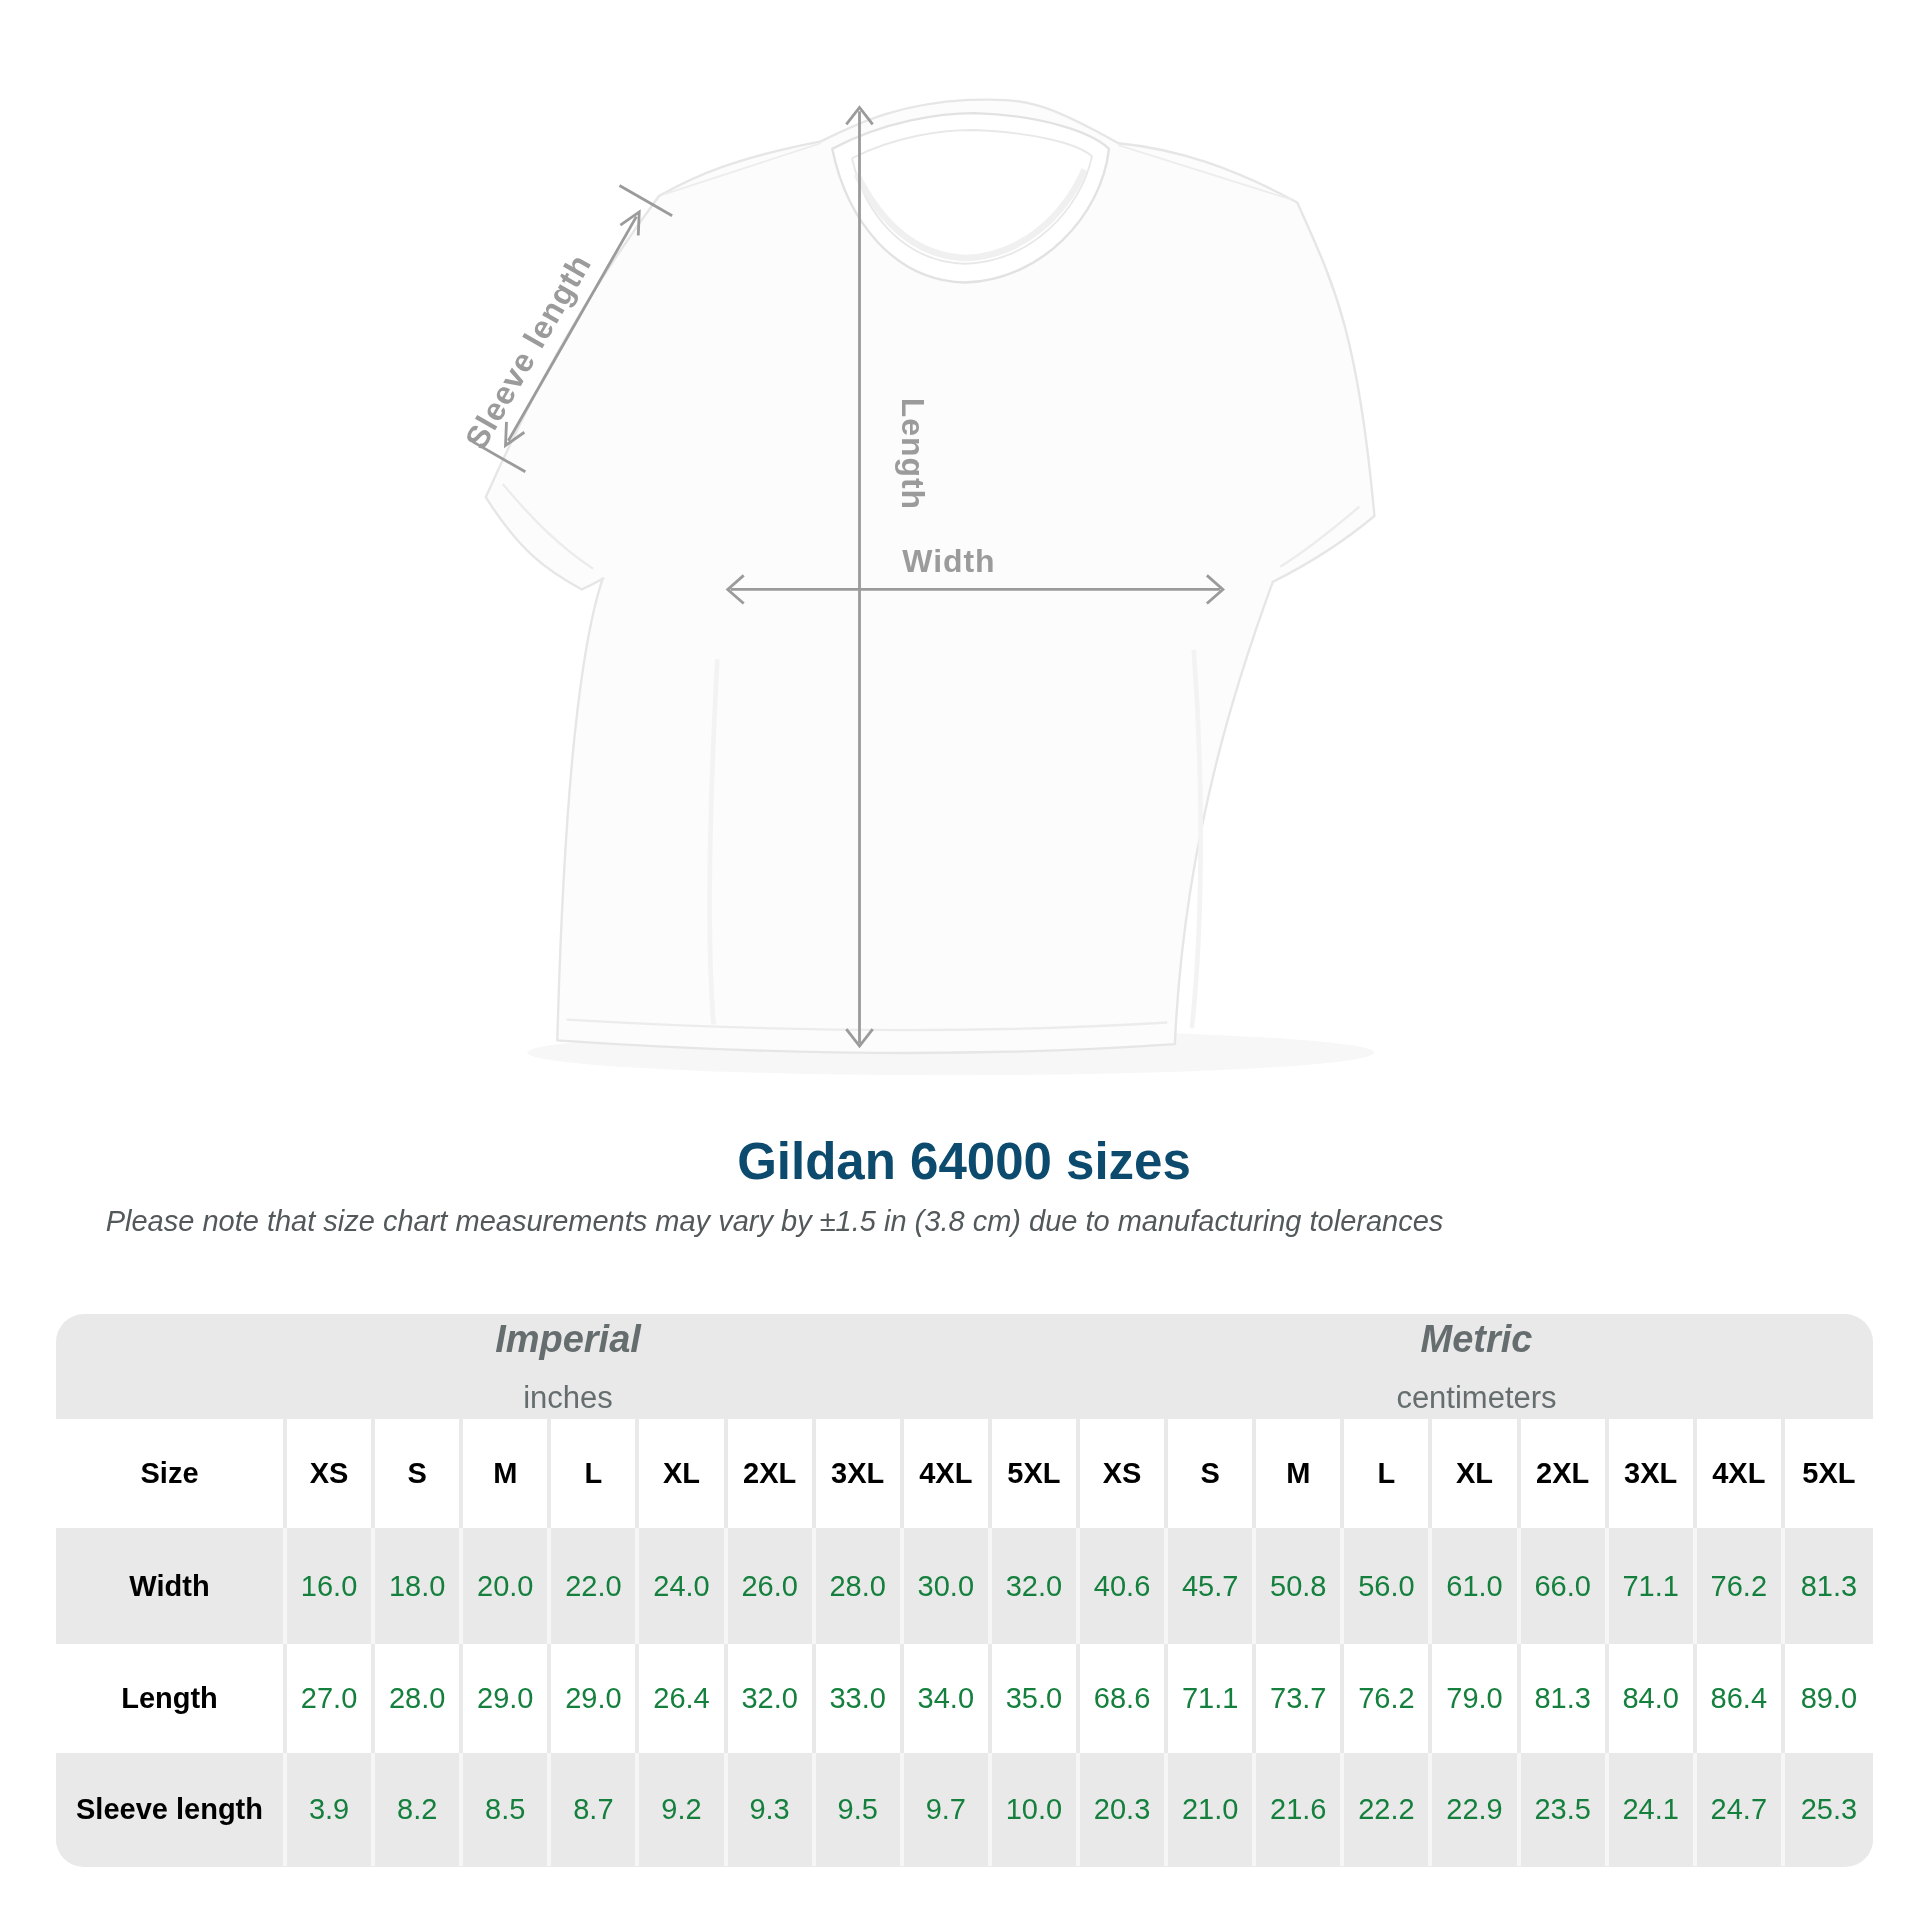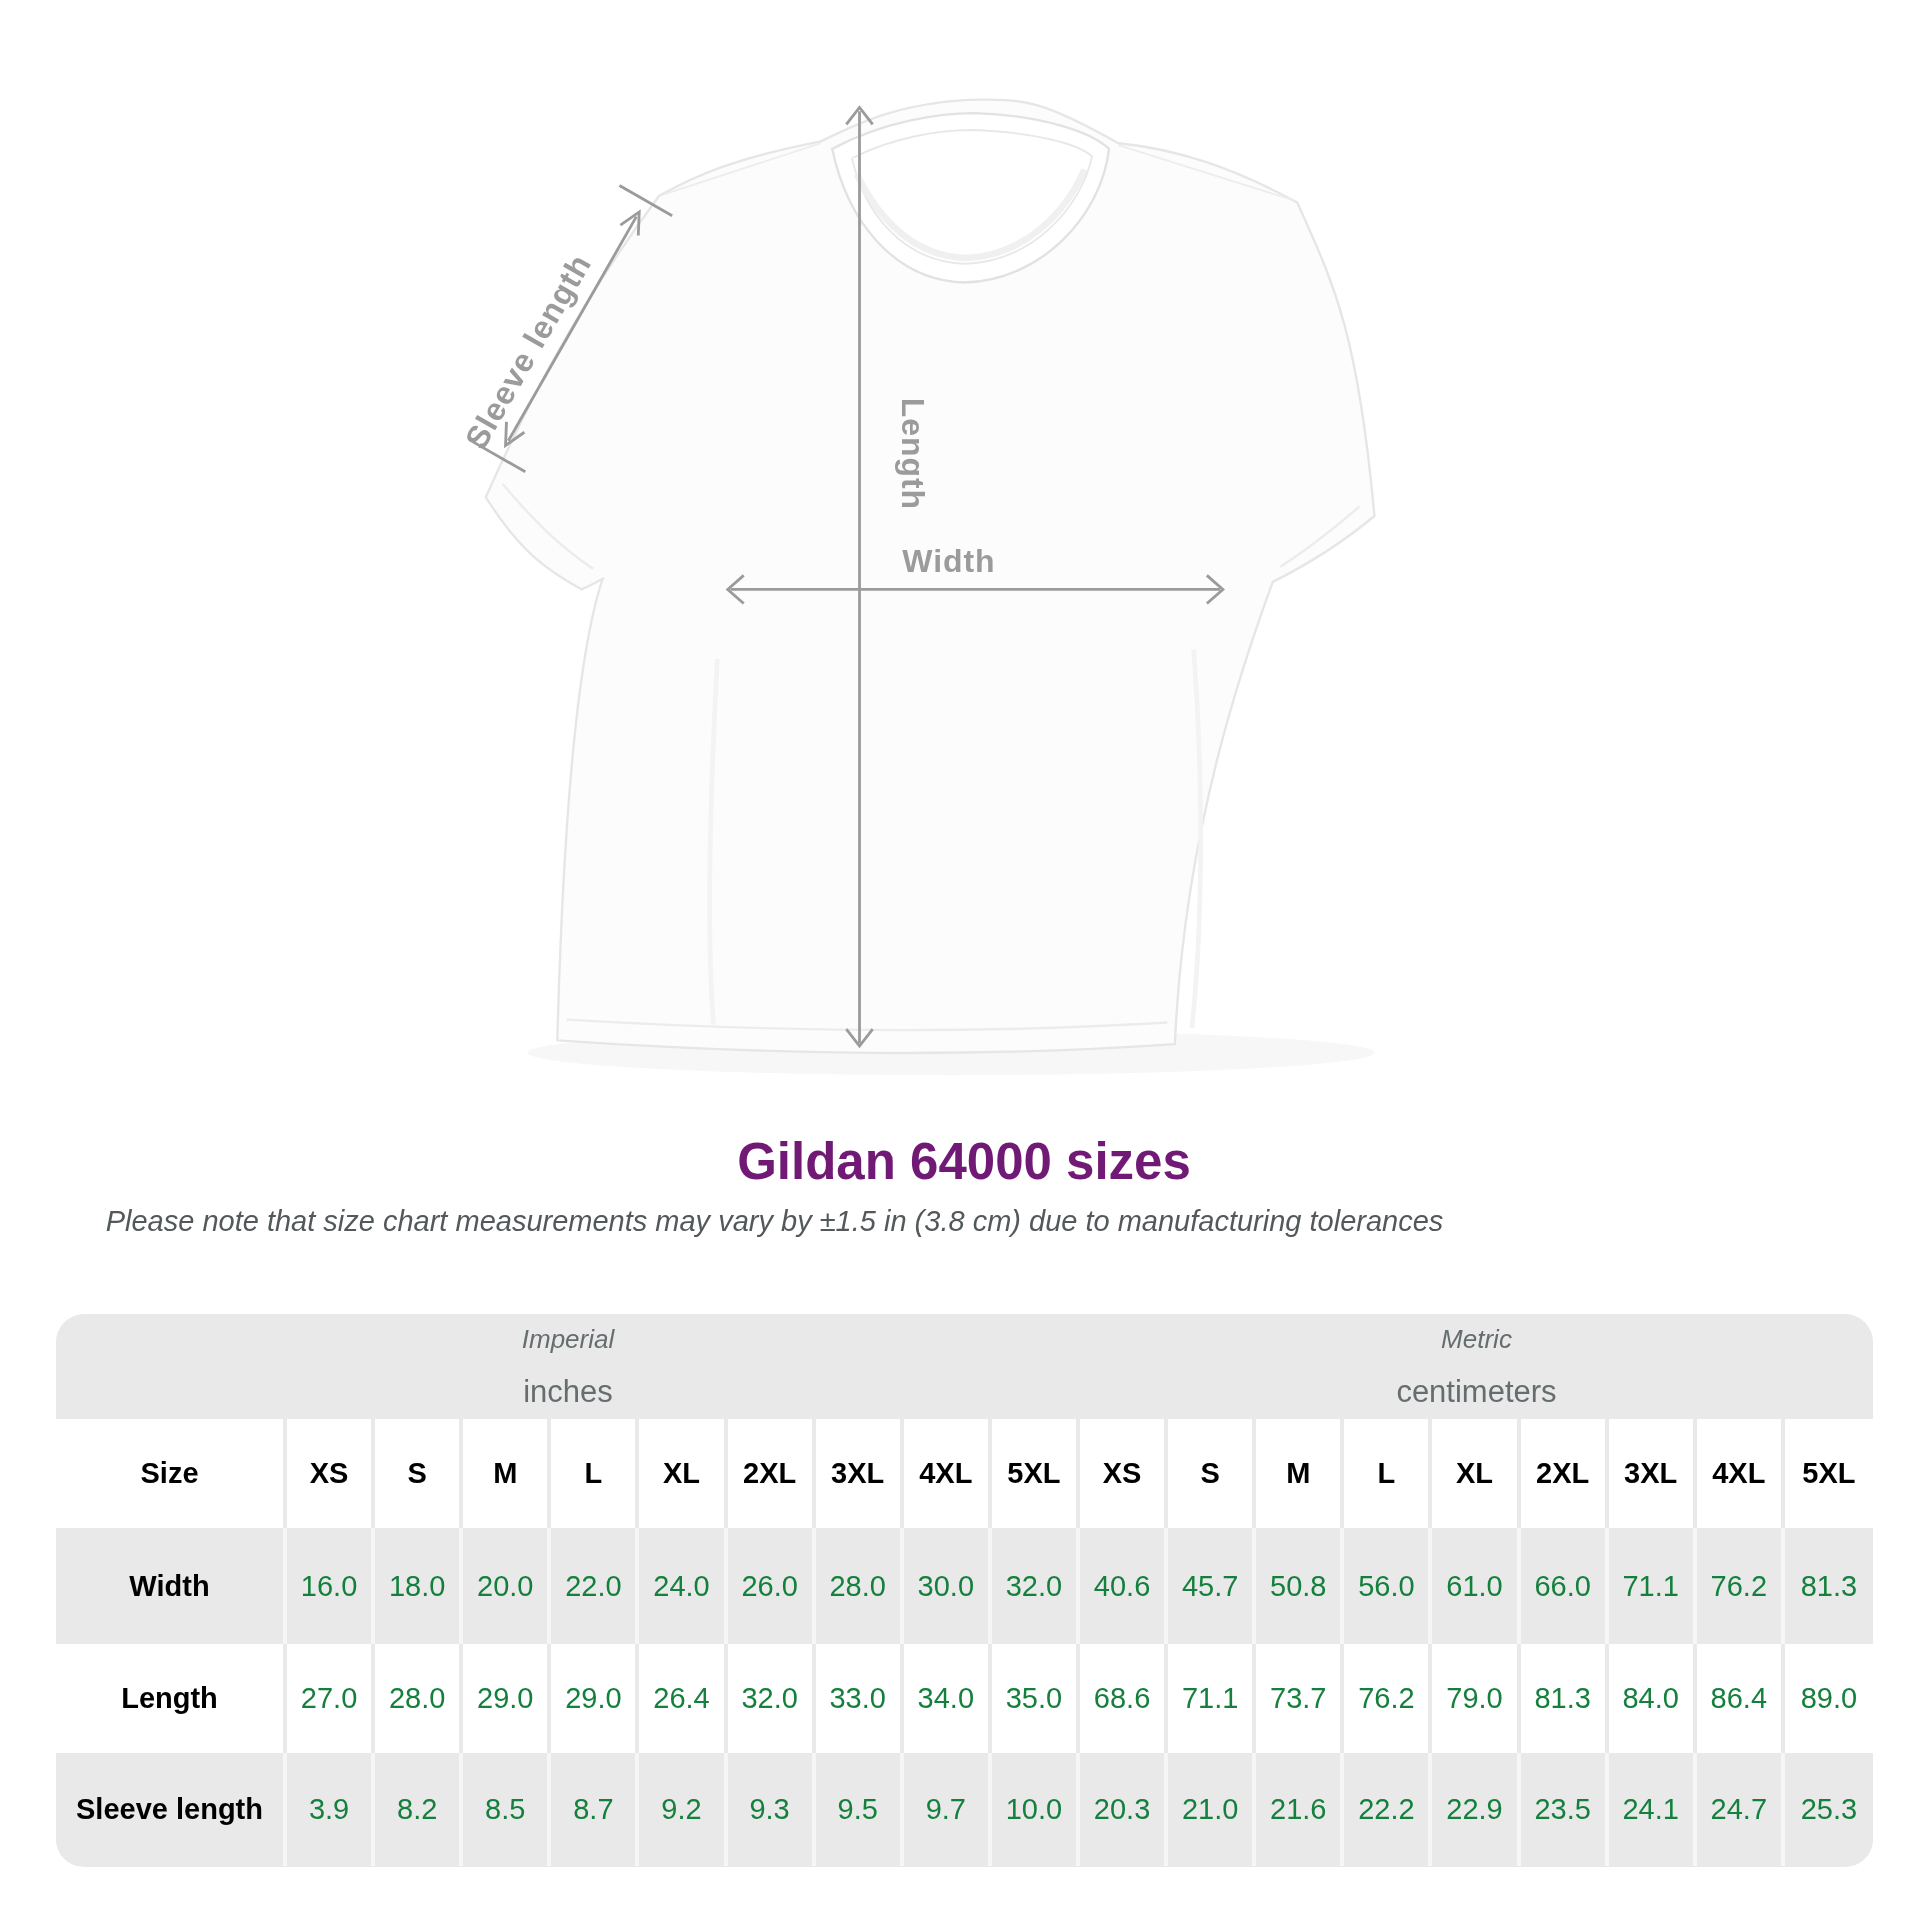--- a/index.html
+++ b/index.html
@@ -6,37 +6,37 @@
   body{
     width:1928px;height:1928px;position:relative;background:#ffffff;
     font-family:"Liberation Sans","DejaVu Sans",sans-serif;overflow:hidden;
   }
   
   .diagram{position:absolute;left:0;top:0;width:1928px;height:1177px;}
   .measure-label{font-weight:700;font-size:34px;fill:#9b9b9b;letter-spacing:1px;}
   
   .page-title{
     position:absolute;left:0;top:1132px;width:1928px;text-align:center;
-    font-size:51px;font-weight:700;color:#701a75;
+    font-size:51px;font-weight:700;color:#0c4a6e;
   }
   .page-subtitle{
     position:absolute;left:0;top:1205px;width:1549px;text-align:center;
     font-size:29px;font-style:italic;color:#53595b;
   }
   
   .size-table{
     position:absolute;left:56px;top:1314px;width:1817px;height:553px;
     background:#e9e9e9;border-radius:28px;overflow:hidden;
     display:grid;
     grid-template-columns:231px repeat(18,1fr);
     grid-template-rows:105px 109px 116px 109px 113px;
   }
   .cell{display:flex;align-items:center;justify-content:center;}
   .group-head{flex-direction:column;color:#666d6f;background:transparent;}
-  .group-head .g-title{font-size:26px;font-weight:400;font-style:italic;text-align:center;}
+  .group-head .g-title{font-size:38px;font-weight:700;font-style:italic;text-align:center;}
   .group-head .g-unit{font-size:31px;margin-top:19px;}
   .span-left{grid-column:1 / span 10;grid-row:1;}
   .span-right{grid-column:11 / span 9;grid-row:1;}
   .head-txt{font-weight:700;font-size:29px;color:#000000;}
   .val-txt{font-size:29px;color:#15803d;}
   .w{background:#ffffff;border-right:4.7px solid #e9e9e9;}
   .g{background:#e9e9e9;border-right:4.7px solid #f6f6f6;}
   .last{border-right:none;}
 </style>
 </head>

